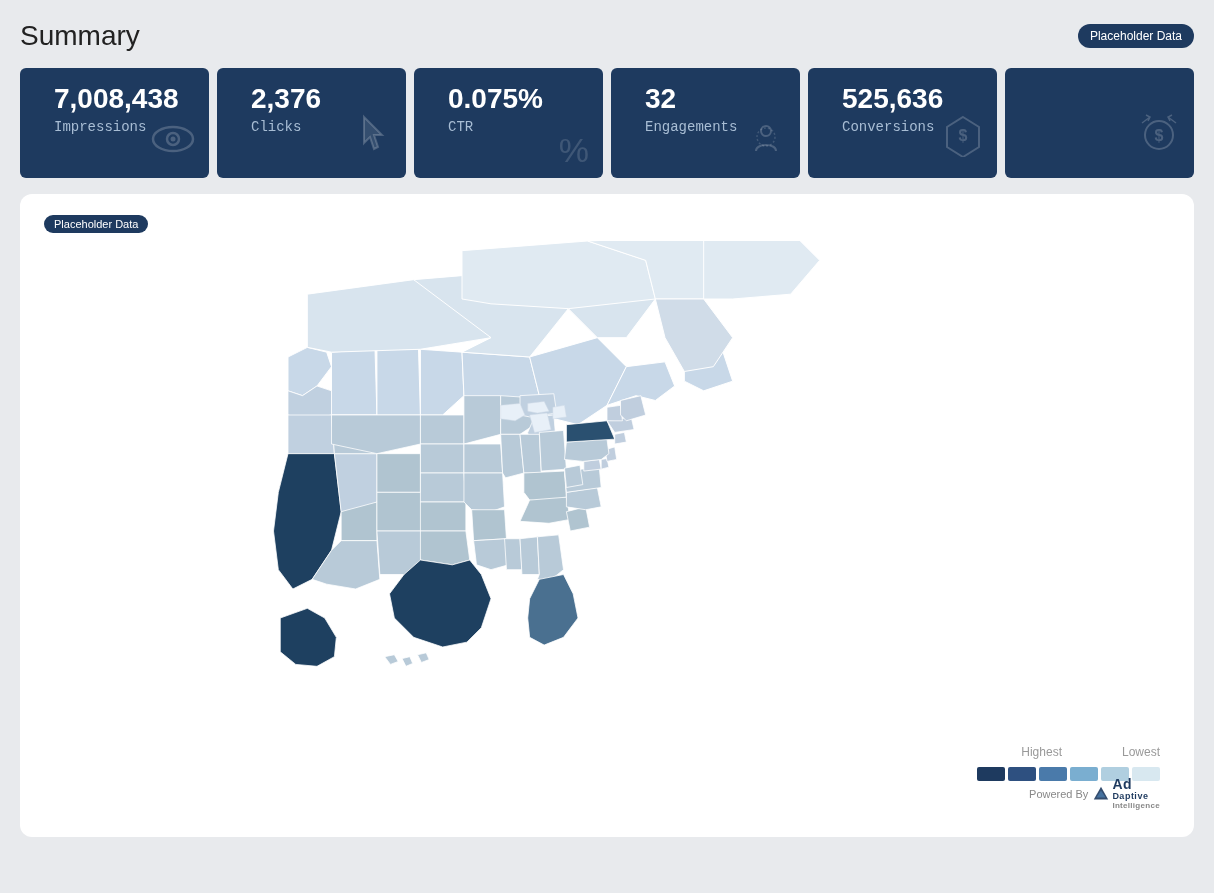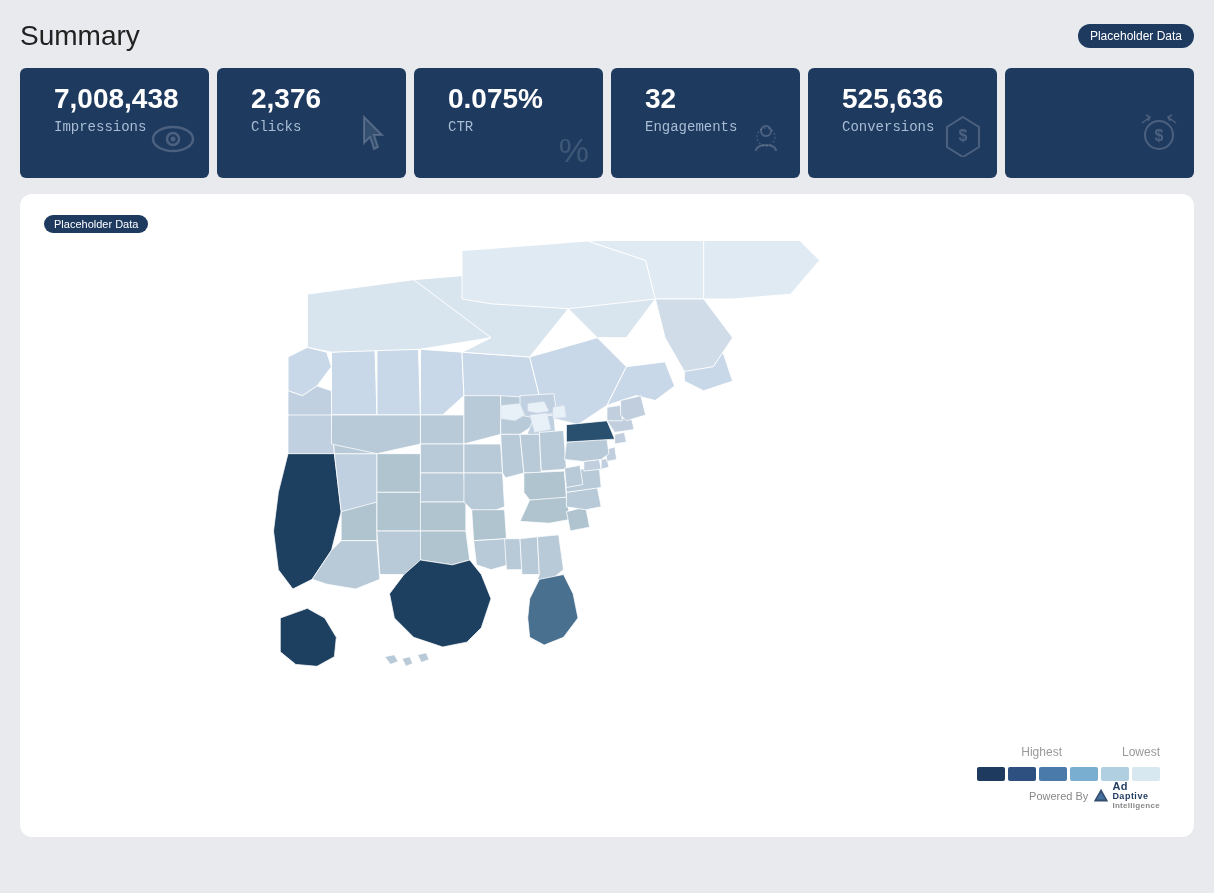--- a/index.html
+++ b/index.html
@@ -414,20 +414,20 @@
 
     
     <div class="powered-by">
       <span>Powered By</span>
       <div class="adaptive-logo">
         <svg class="logo-icon" viewBox="0 0 20 20" xmlns="http://www.w3.org/2000/svg">
           <polygon points="10,2 18,16 2,16" fill="#1e3a5f" opacity="0.9"></polygon>
           <polygon points="10,6 15,14 5,14" fill="#4a7aaa" opacity="0.8"></polygon>
         </svg>
         <div class="logo-text">
-          <div style="color:#1e3a5f;font-weight:800;font-size:11px;letter-spacing:0.5px;">Ad</div>
+          <div style="color:#1e3a5f;font-weight:800;font-size:14px;letter-spacing:0.5px;">Ad</div>
           <div style="color:#1e3a5f;font-size:9px;letter-spacing:0.5px;">Daptive</div>
           <div style="color:#888;font-size:8px;letter-spacing:0.3px;">Intelligence</div>
         </div>
       </div>
     </div>
   </div>
 </div>
 
 </body></html>

